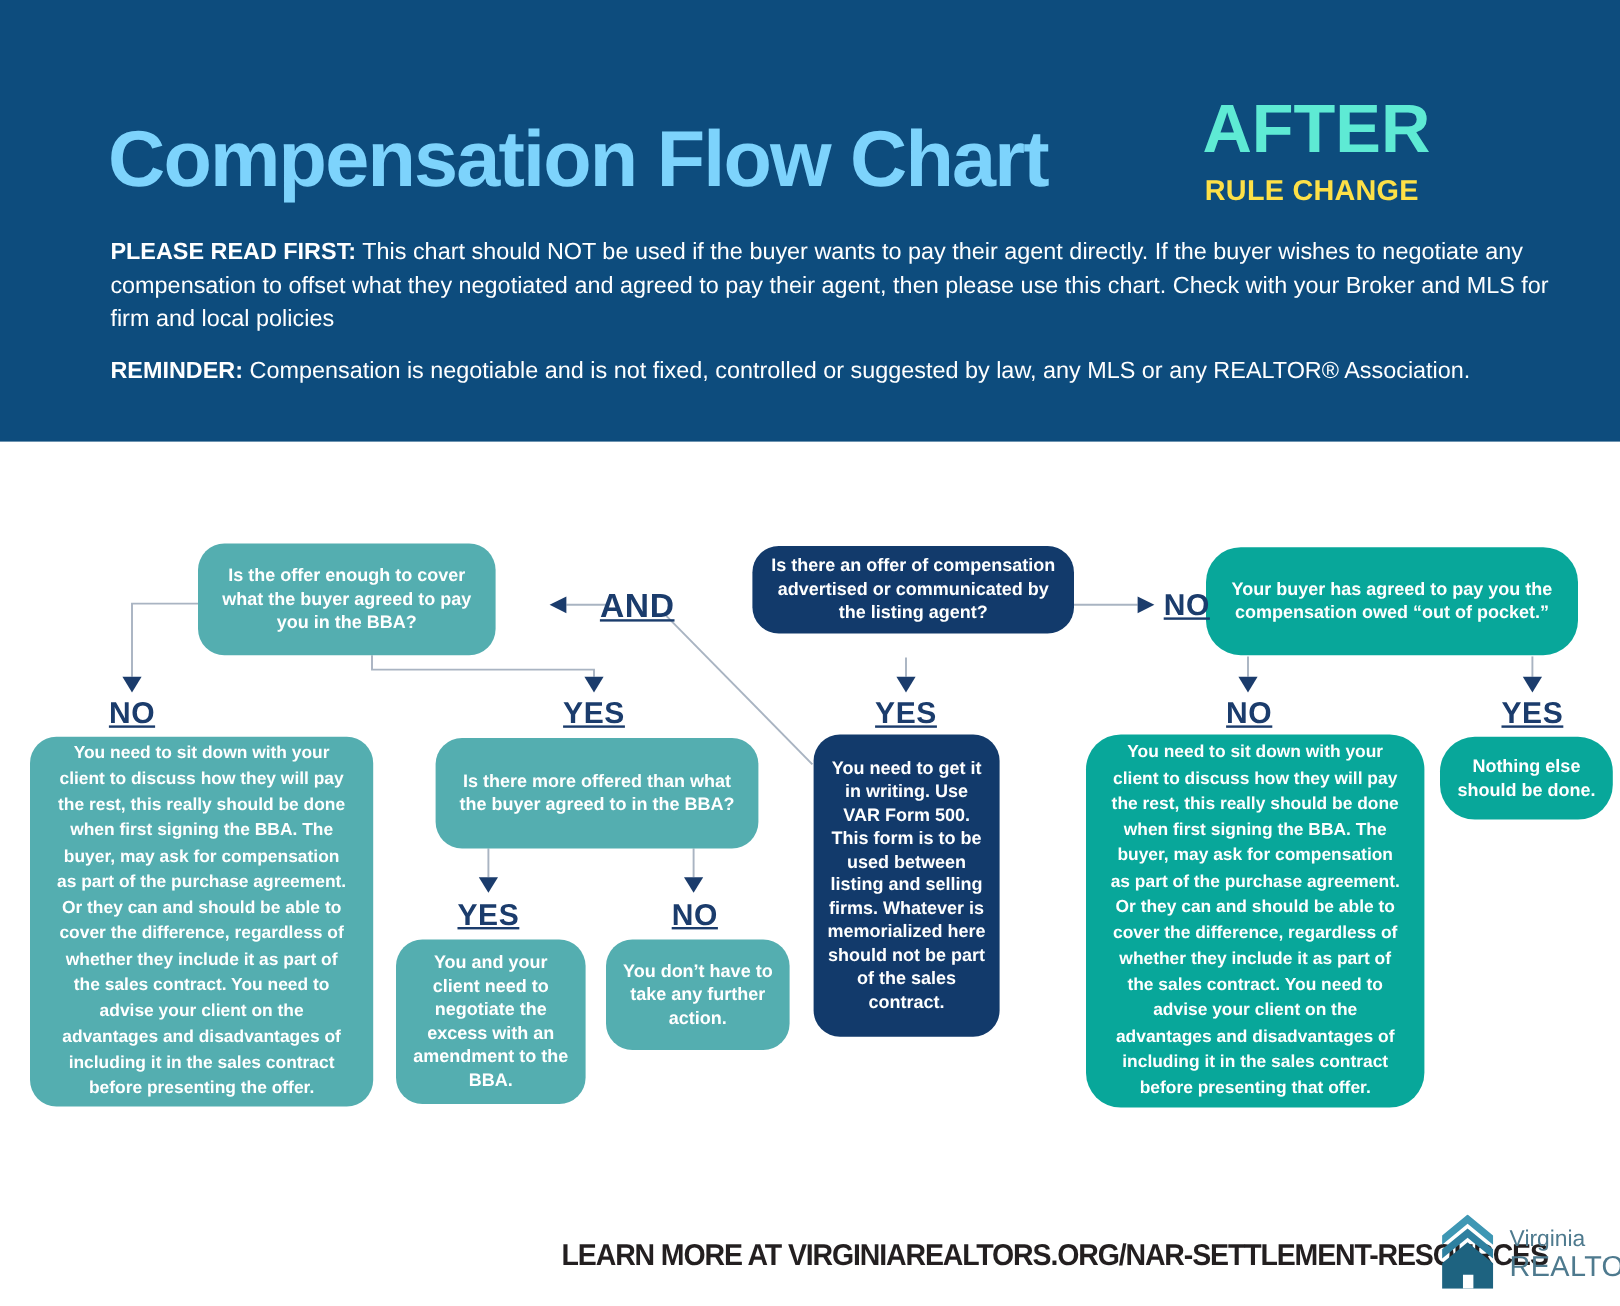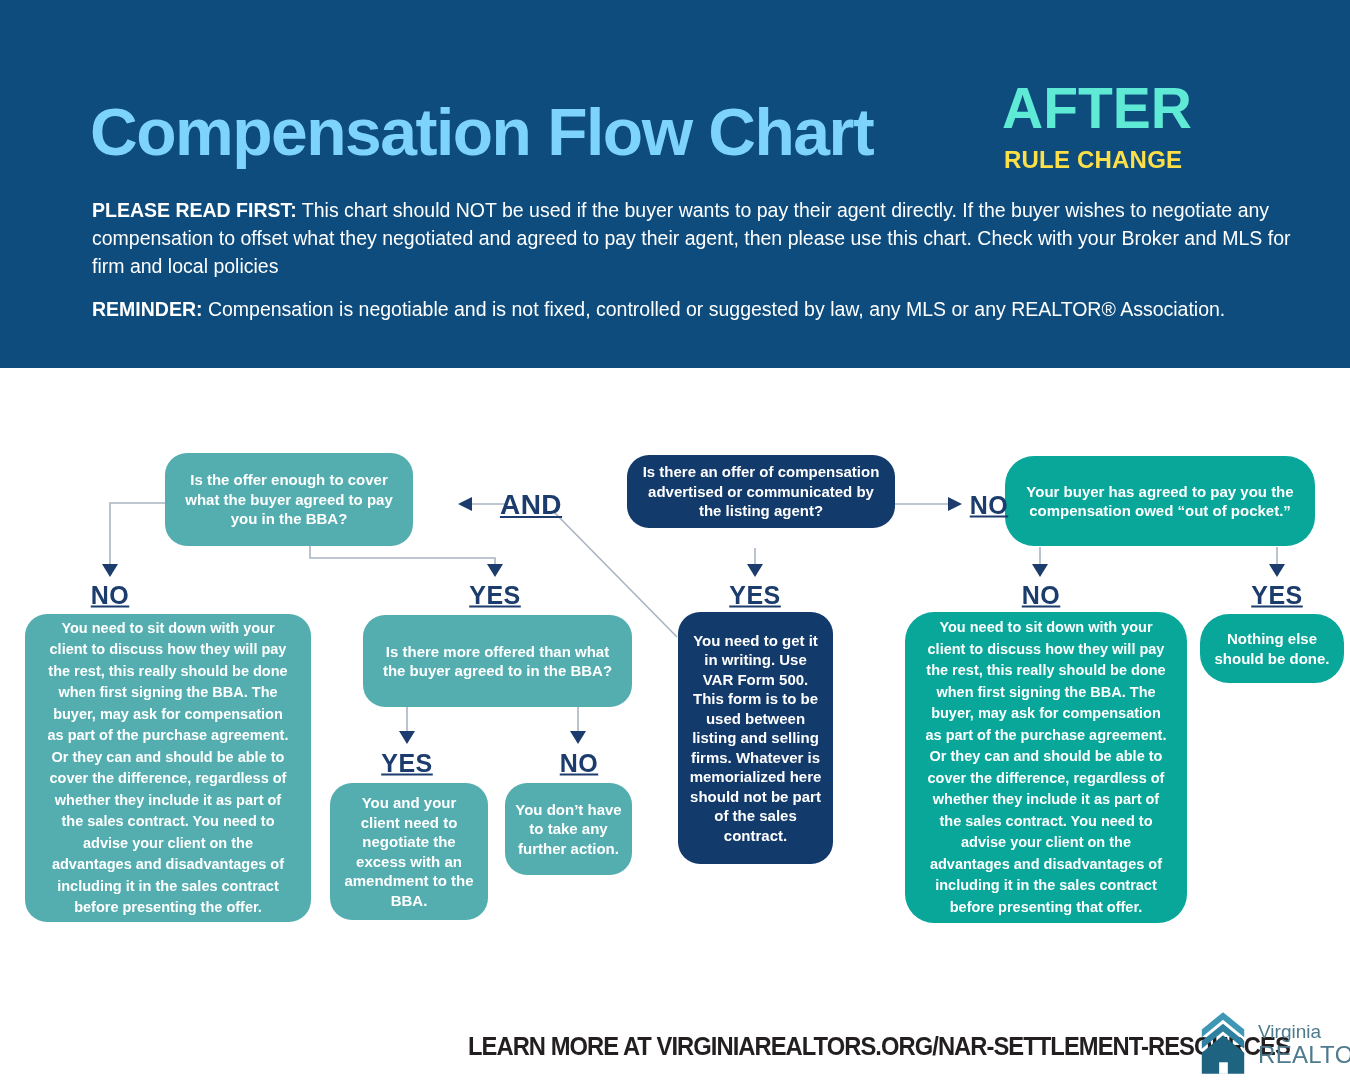--- a/index.html
+++ b/index.html
@@ -27,21 +27,21 @@
   .navy{background:#123A6B;}
   .green{background:#08A79A;border-radius:29px;}
   .big{font-size:14.5px;line-height:21.5px;padding:10px 20px;}
 
   .n-q1{left:165px;top:453px;width:248px;height:93px;}
   .n-q2{left:627px;top:455px;width:268px;height:73px;}
   .n-q3{left:1005px;top:456px;width:310px;height:90px;}
   .n-l1{left:25px;top:614px;width:286px;height:308px;}
   .n-qm{left:363px;top:615px;width:269px;height:92px;}
   .n-ry{left:330px;top:783px;width:158px;height:137px;}
-  .n-rn{left:505px;top:783px;width:127px;height:92px;}
+  .n-rn{left:505px;top:783px;width:153px;height:92px;}
   .n-rw{left:678px;top:612px;width:155px;height:252px;}
   .n-g1{left:905px;top:612px;width:282px;height:311px;}
   .n-ne{left:1200px;top:614px;width:144px;height:69px;}
 
   .lbl{position:absolute;transform:translate(-50%,-50%);color:#1B3C6C;
     font-weight:bold;font-size:25px;letter-spacing:0.5px;white-space:nowrap;text-decoration:underline;}
   .lbl-and{font-size:28px;}
   .lb-and{left:531px;top:505px;}
   .lb-no-top{left:989px;top:505px;}
   .lb-no-l{left:110px;top:595px;}

